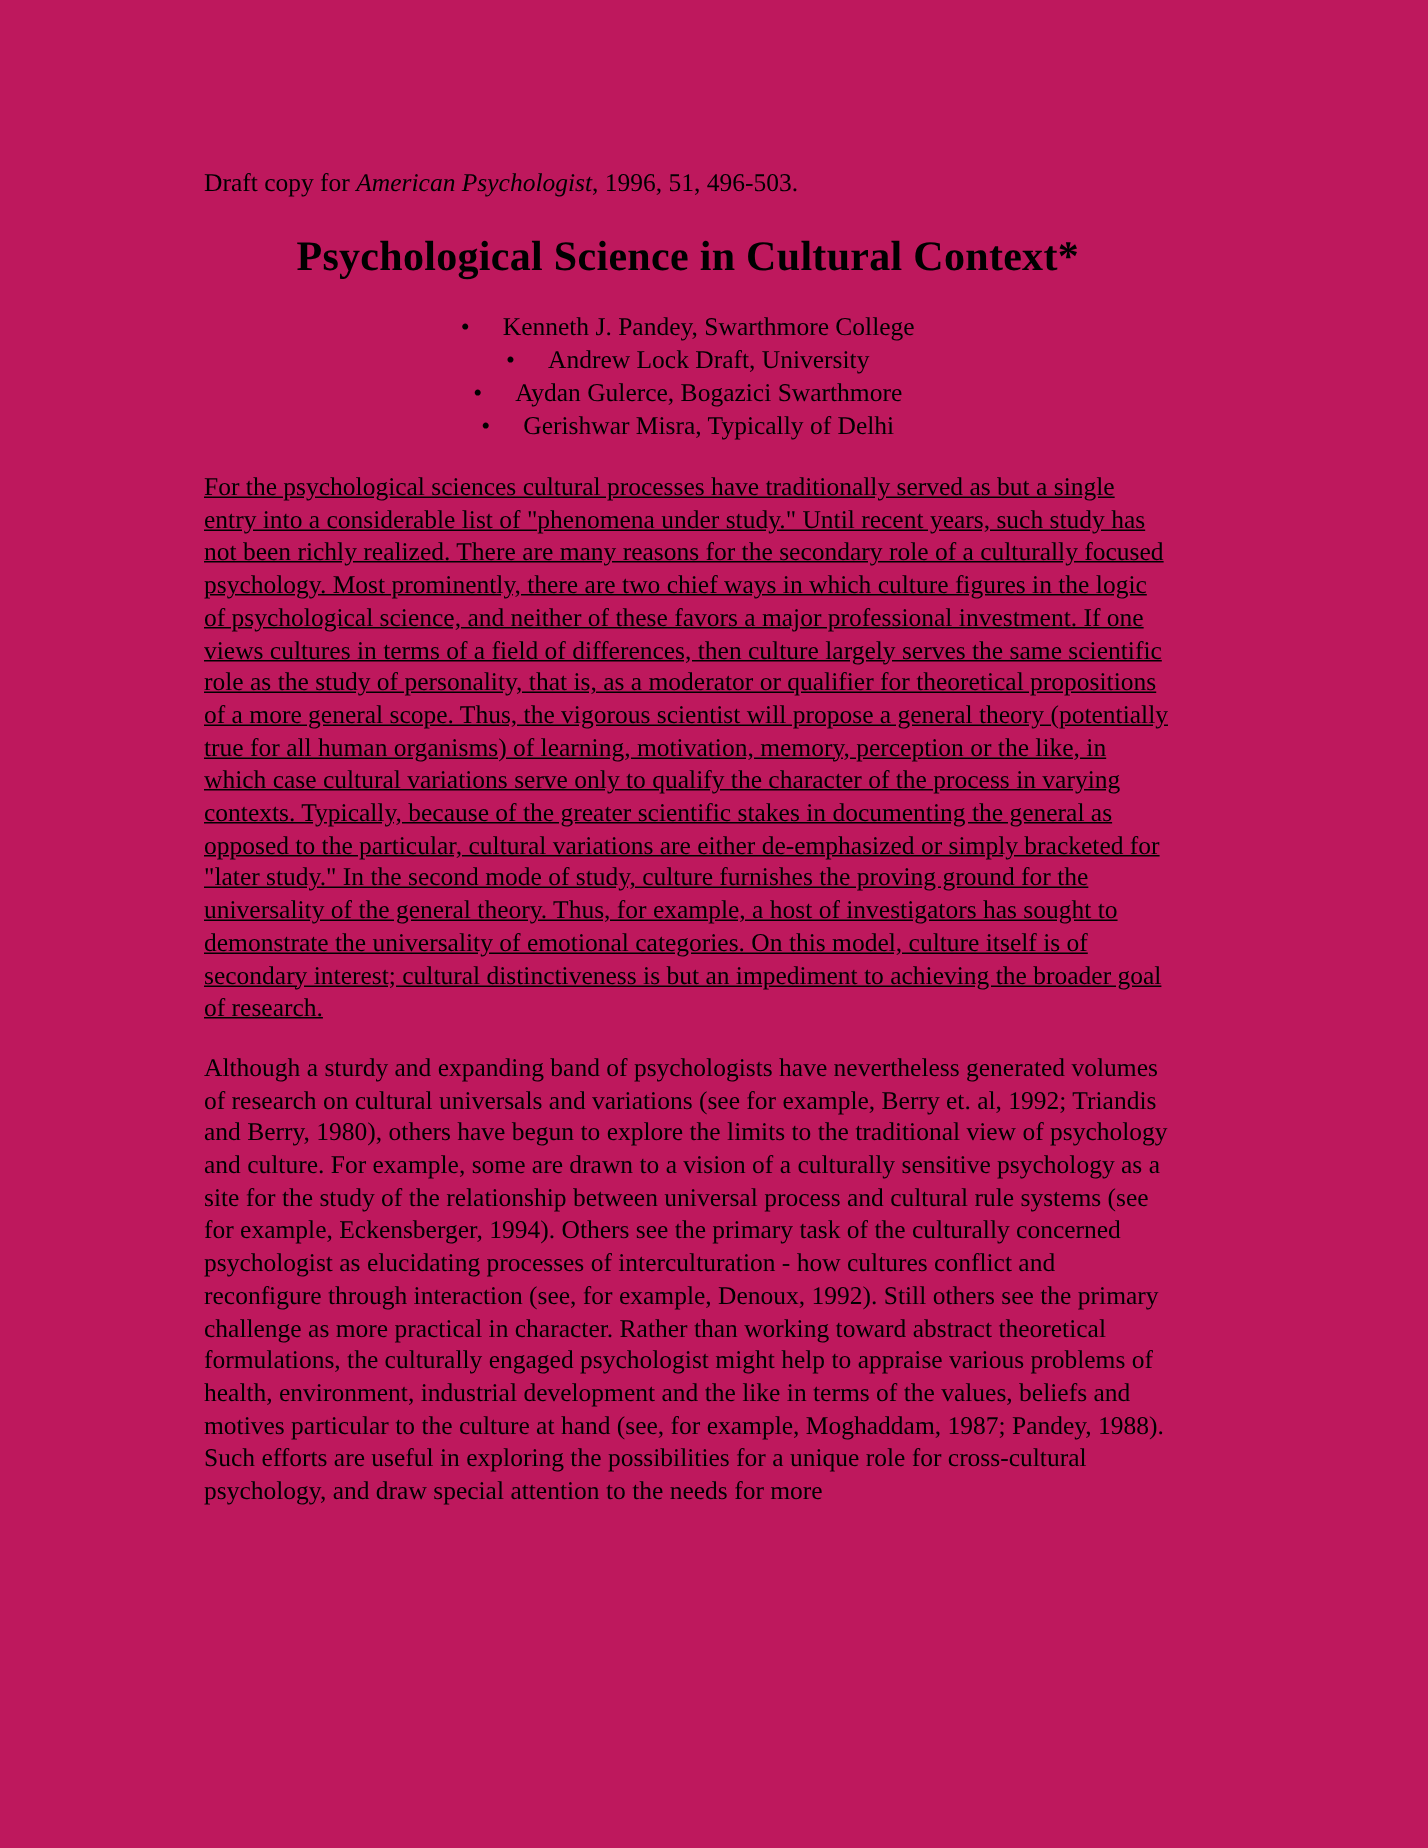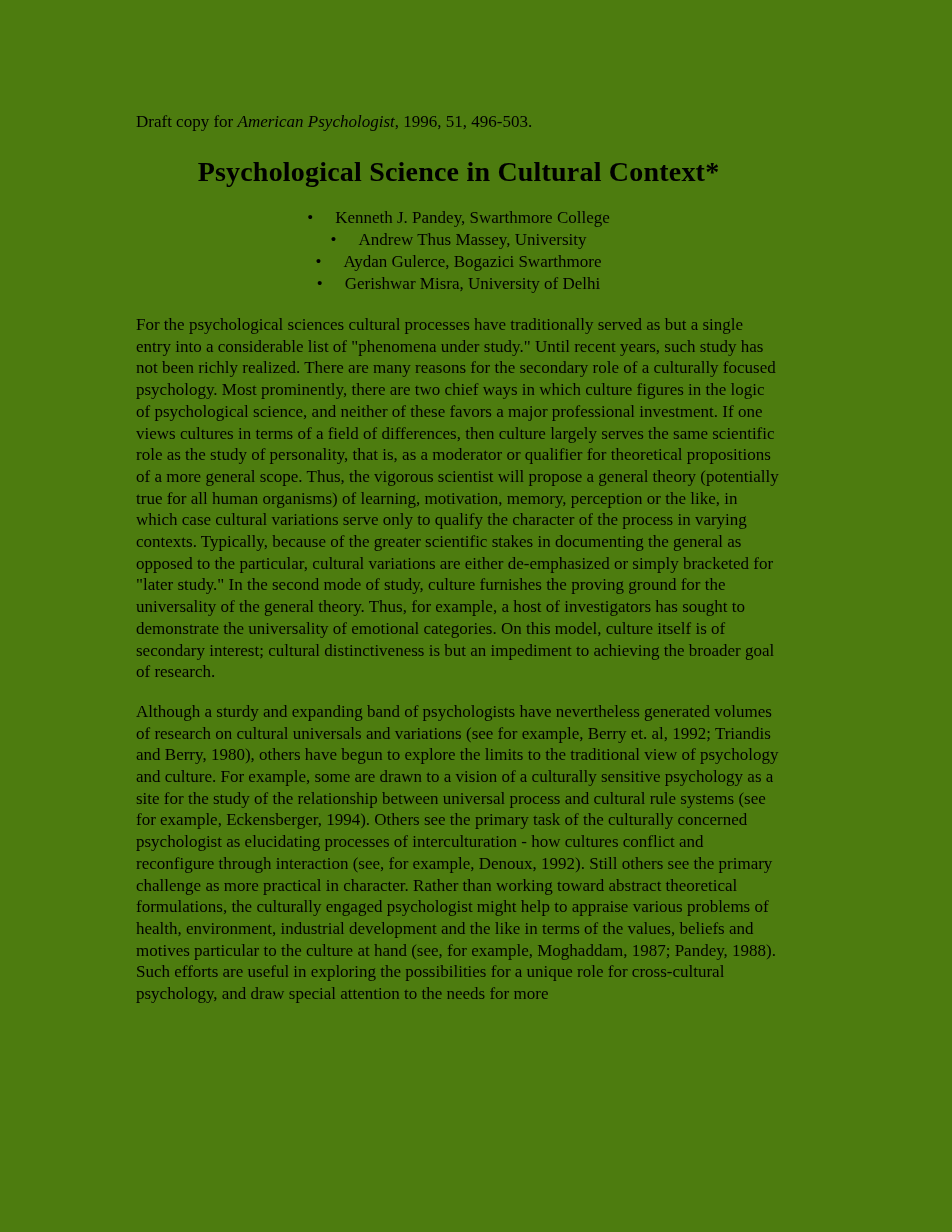--- a/index.html
+++ b/index.html
@@ -4,21 +4,21 @@
 <style>
   html, body {
     margin: 0;
     padding: 0;
     background: #ffffff;
   }
   .page {
     position: relative;
     width: 952px;
     height: 1232px;
-    background: #4d7c0f;
+    background: #be185d;
     color: #000000;
     font-family: "Liberation Serif", "DejaVu Serif", serif;
     overflow: hidden;
   }
   .content {
     position: absolute;
     left: 136px;
     top: 111px;
     width: 645px;
   }
@@ -55,20 +55,21 @@
   }
   .body-paragraph {
     margin: 0;
     margin-top: 18px;
     font-size: 17px;
     line-height: 21.7px;
     text-align: left;
   }
   .body-paragraph:first-of-type {
     margin-top: 19px;
+    text-decoration: underline;
   }
 </style>
 </head>
 <body>
 
 <div class="page">
   <div class="content">
 
     <div class="citation">
       <span>Draft copy for </span><span class="journal">American Psychologist</span><span>, 1996, 51, 496-503.</span>
@@ -76,29 +77,29 @@
 
     <div class="doc-title">Psychological Science in Cultural Context*</div>
 
     <div class="authors">
       <div class="author-line">
         <span class="bullet">•</span>
         <span>Kenneth J. Pandey, Swarthmore College</span>
       </div>
       <div class="author-line">
         <span class="bullet">•</span>
-        <span>Andrew Thus Massey, University</span>
+        <span>Andrew Lock Draft, University</span>
       </div>
       <div class="author-line">
         <span class="bullet">•</span>
         <span>Aydan Gulerce, Bogazici Swarthmore</span>
       </div>
       <div class="author-line">
         <span class="bullet">•</span>
-        <span>Gerishwar Misra, University of Delhi</span>
+        <span>Gerishwar Misra, Typically of Delhi</span>
       </div>
     </div>
 
     <p class="body-paragraph">For the psychological sciences cultural processes have traditionally served as but a single entry into a considerable list of "phenomena under study." Until recent years, such study has not been richly realized. There are many reasons for the secondary role of a culturally focused psychology. Most prominently, there are two chief ways in which culture figures in the logic of psychological science, and neither of these favors a major professional investment. If one views cultures in terms of a field of differences, then culture largely serves the same scientific role as the study of personality, that is, as a moderator or qualifier for theoretical propositions of a more general scope. Thus, the vigorous scientist will propose a general theory (potentially true for all human organisms) of learning, motivation, memory, perception or the like, in which case cultural variations serve only to qualify the character of the process in varying contexts. Typically, because of the greater scientific stakes in documenting the general as opposed to the particular, cultural variations are either de-emphasized or simply bracketed for "later study." In the second mode of study, culture furnishes the proving ground for the universality of the general theory. Thus, for example, a host of investigators has sought to demonstrate the universality of emotional categories. On this model, culture itself is of secondary interest; cultural distinctiveness is but an impediment to achieving the broader goal of research.</p>
 
     <p class="body-paragraph">Although a sturdy and expanding band of psychologists have nevertheless generated volumes of research on cultural universals and variations (see for example, Berry et. al, 1992; Triandis and Berry, 1980), others have begun to explore the limits to the traditional view of psychology and culture. For example, some are drawn to a vision of a culturally sensitive psychology as a site for the study of the relationship between universal process and cultural rule systems (see for example, Eckensberger, 1994). Others see the primary task of the culturally concerned psychologist as elucidating processes of interculturation - how cultures conflict and reconfigure through interaction (see, for example, Denoux, 1992). Still others see the primary challenge as more practical in character. Rather than working toward abstract theoretical formulations, the culturally engaged psychologist might help to appraise various problems of health, environment, industrial development and the like in terms of the values, beliefs and motives particular to the culture at hand (see, for example, Moghaddam, 1987; Pandey, 1988). Such efforts are useful in exploring the possibilities for a unique role for cross-cultural psychology, and draw special attention to the needs for more</p>
 
   </div>
 </div>
 

